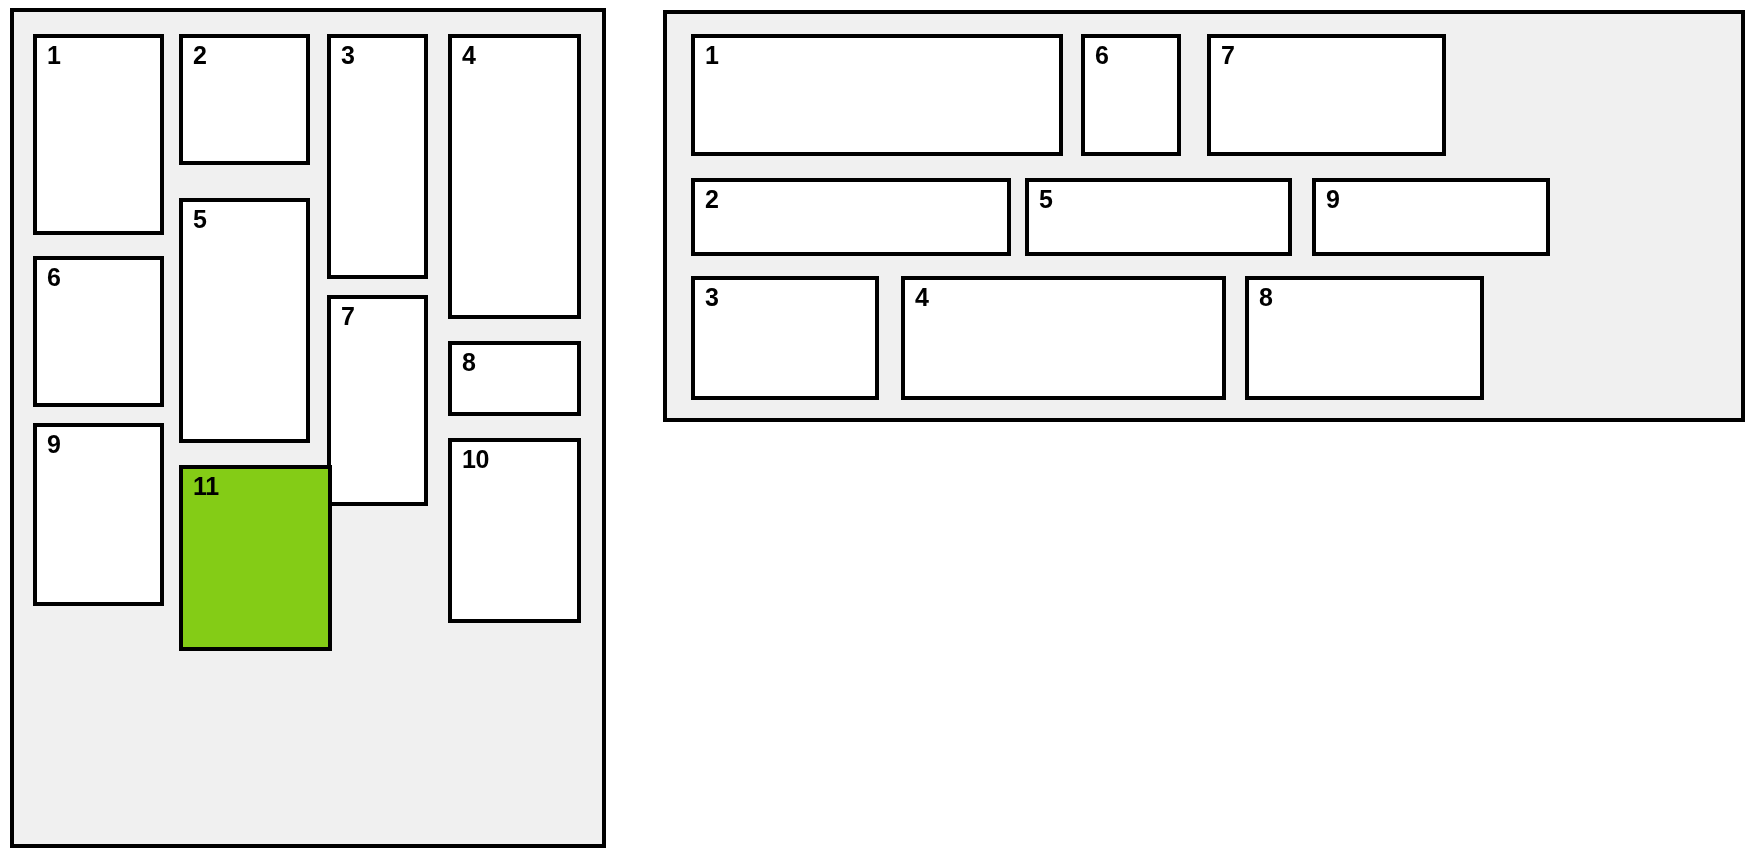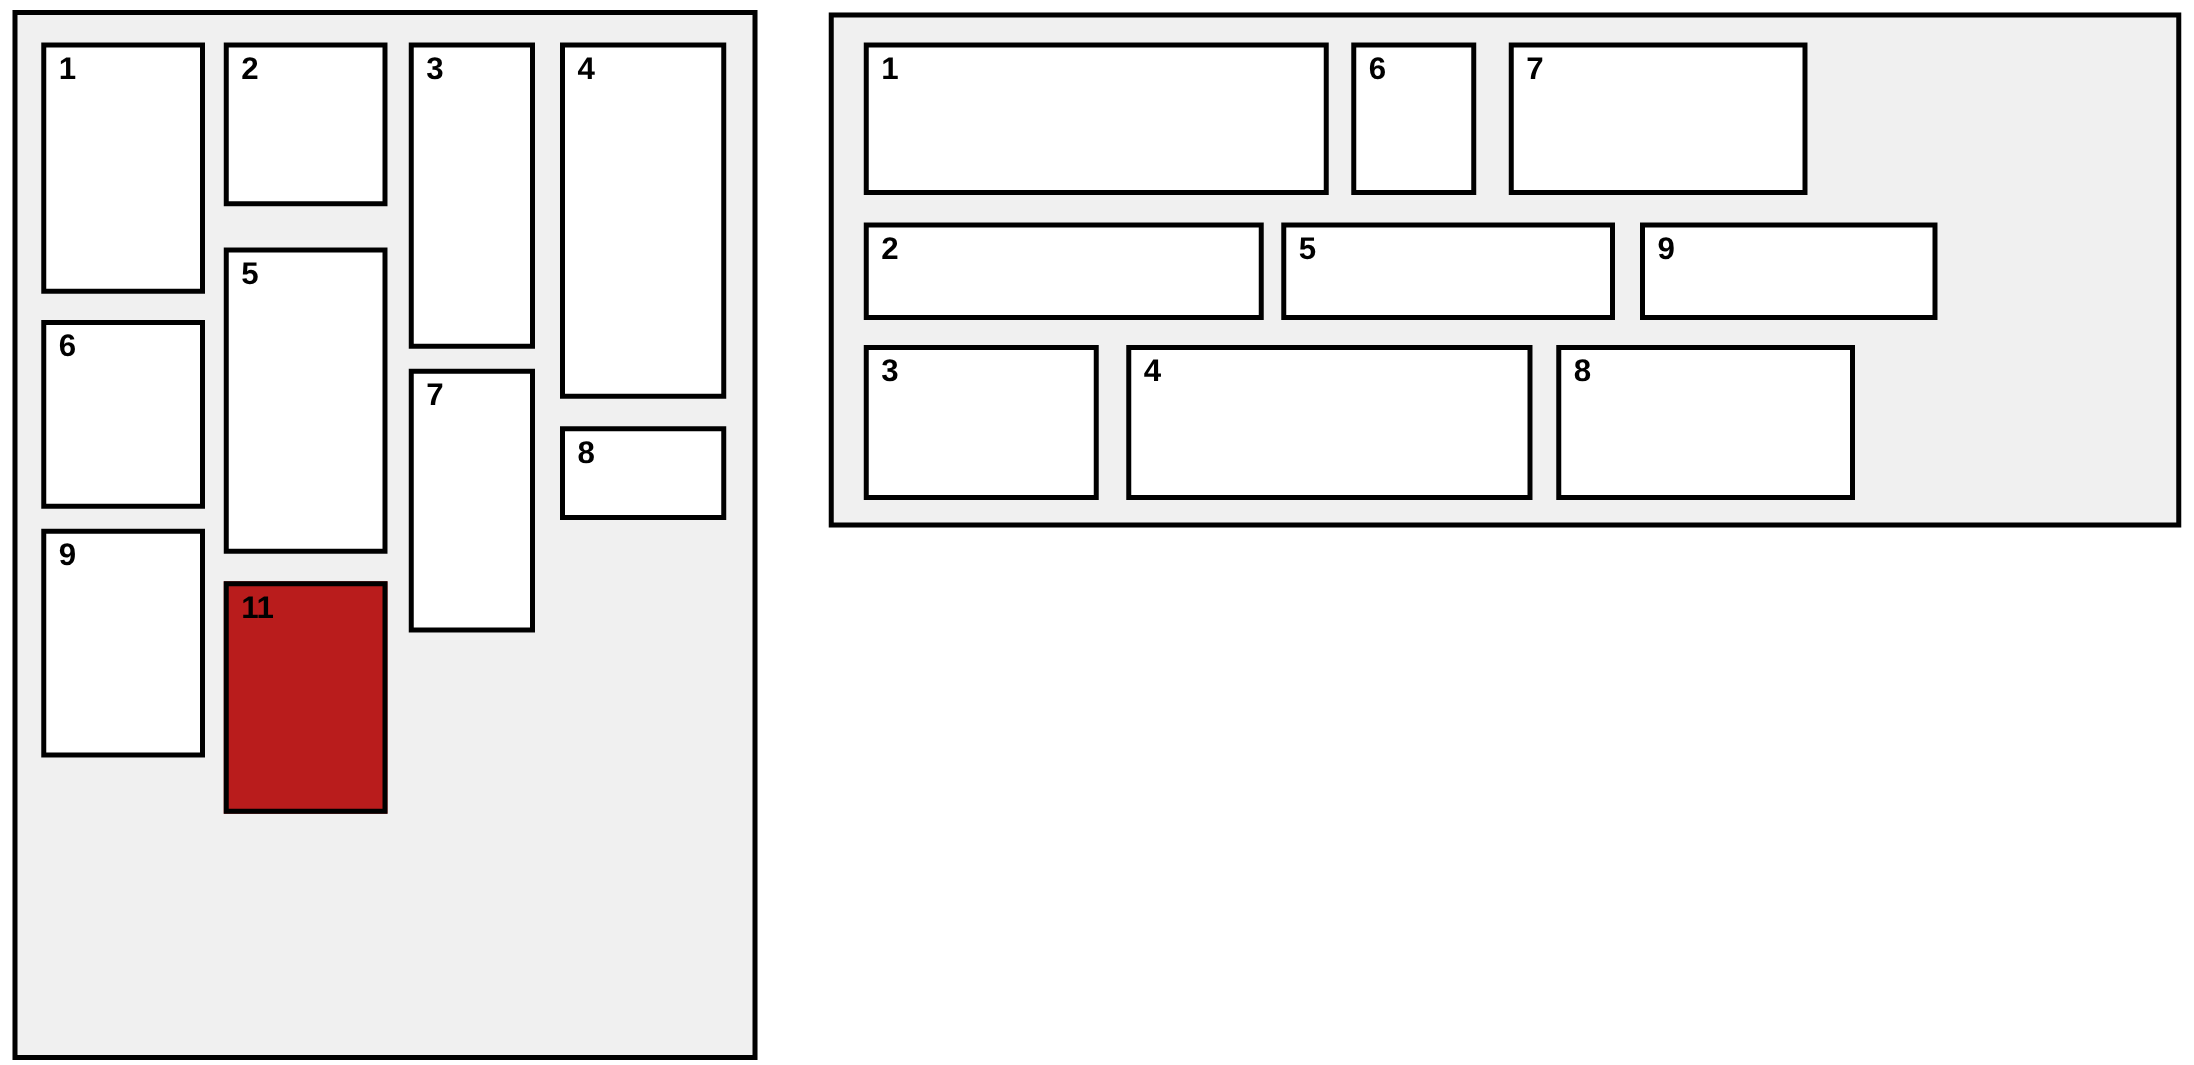--- a/index.html
+++ b/index.html
@@ -71,21 +71,24 @@
       </div>
       <div class="box" style="left: 313px; top: 283px; width: 101px; height: 211px; background: rgb(255, 255, 255); border-width: 4px; border-color: rgb(0, 0, 0);">
         <span class="box-label" style="color: rgb(0, 0, 0);">7</span>
       </div>
       <div class="box" style="left: 434px; top: 329px; width: 133px; height: 75px; background: rgb(255, 255, 255); border-width: 4px; border-color: rgb(0, 0, 0);">
         <span class="box-label" style="color: rgb(0, 0, 0);">8</span>
       </div>
       <div class="box" style="left: 19px; top: 411px; width: 131px; height: 183px; background: rgb(255, 255, 255); border-width: 4px; border-color: rgb(0, 0, 0);">
         <span class="box-label" style="color: rgb(0, 0, 0);">9</span>
       </div>
-      <div class="box" style="left: 165px; top: 453px; width: 131px; height: 186px; background: #b91c1c; border-width: 4px; border-color: rgb(0, 0, 0);">
+      <div class="box" style="left: 434px; top: 426px; width: 133px; height: 185px; background: rgb(255, 255, 255); border-width: 4px; border-color: rgb(0, 0, 0);">
+        <span class="box-label" style="color: rgb(0, 0, 0);">10</span>
+      </div>
+      <div class="box" style="left: 165px; top: 453px; width: 153px; height: 186px; background: #84cc16; border-width: 4px; border-color: rgb(0, 0, 0);">
         <span class="box-label" style="color: rgb(0, 0, 0);">11</span>
       </div>
     </div>
     <div class="panel" style="left: 663px; top: 10px; width: 1082px; height: 412px; background: rgb(240, 240, 240); border-width: 4px; border-color: rgb(0, 0, 0);">
       <div class="box" style="left: 24px; top: 20px; width: 372px; height: 122px; background: rgb(255, 255, 255); border-width: 4px; border-color: rgb(0, 0, 0);">
         <span class="box-label" style="color: rgb(0, 0, 0);">1</span>
       </div>
       <div class="box" style="left: 414px; top: 20px; width: 100px; height: 122px; background: rgb(255, 255, 255); border-width: 4px; border-color: rgb(0, 0, 0);">
         <span class="box-label" style="color: rgb(0, 0, 0);">6</span>
       </div>

